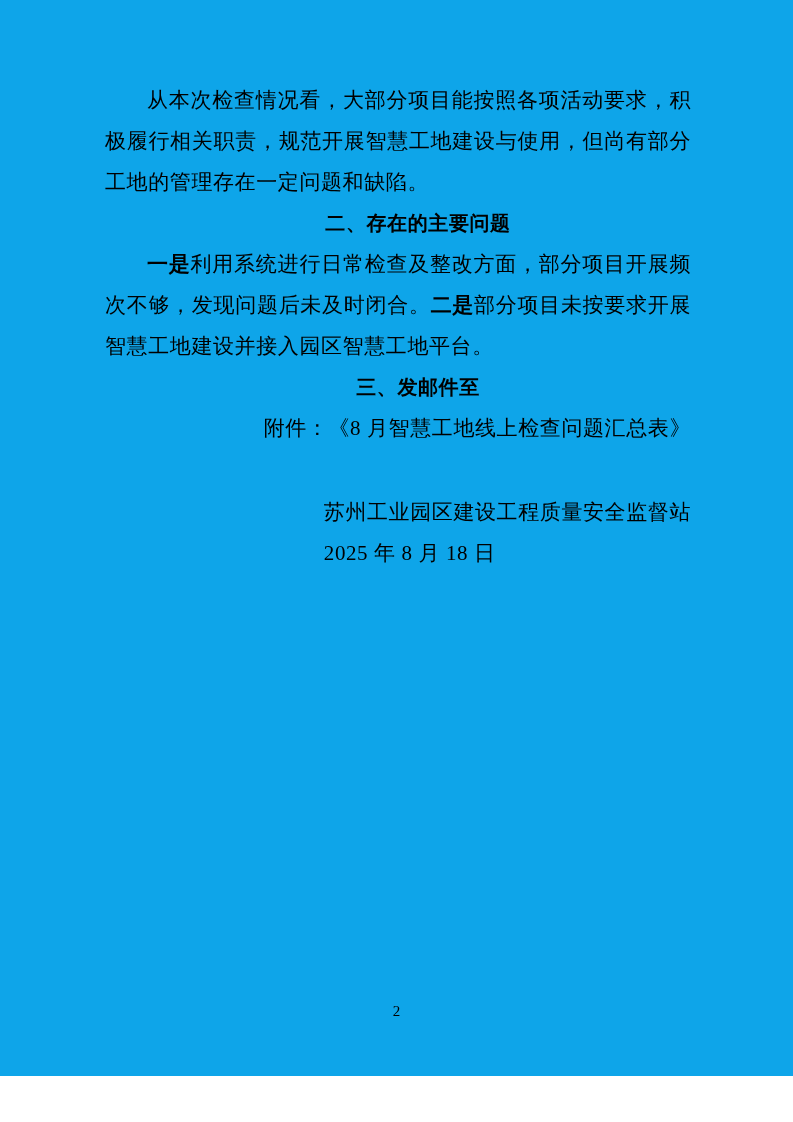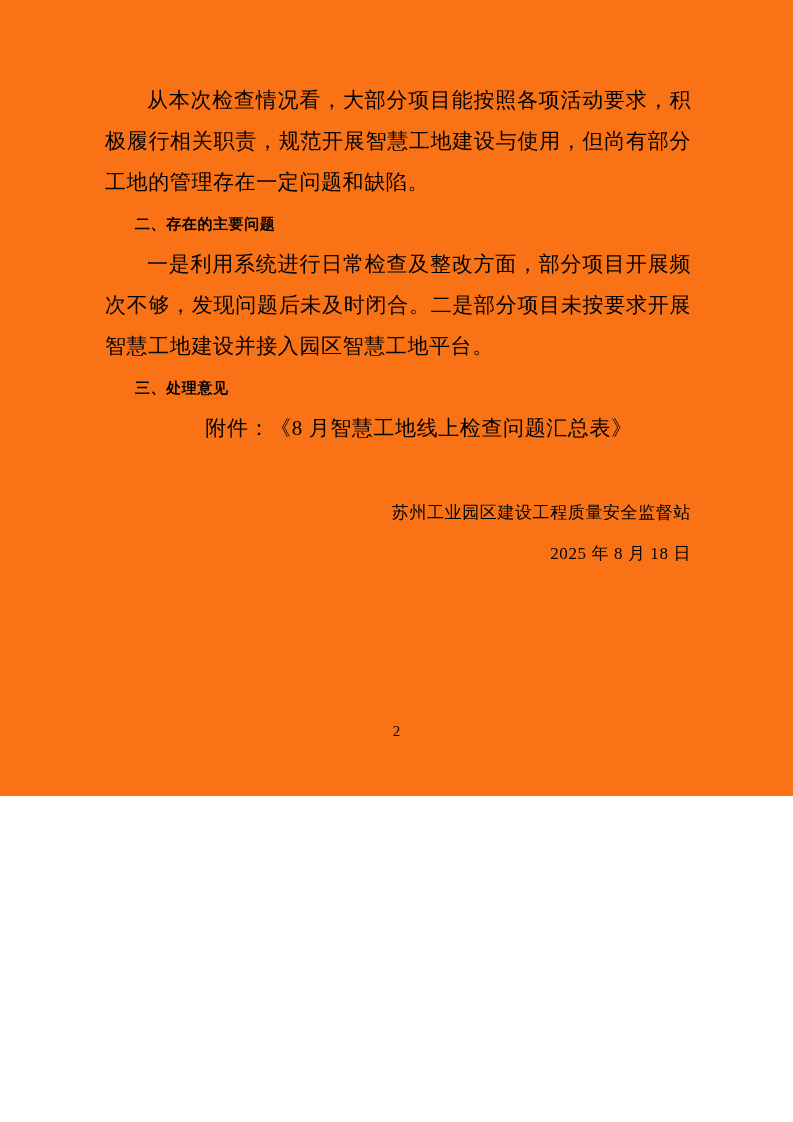--- a/index.html
+++ b/index.html
@@ -7,62 +7,63 @@
     padding: 0;
     background: #ffffff;
   }
   body {
     font-family: "Liberation Serif", "DejaVu Serif", serif;
     color: #000000;
   }
   .page {
     position: relative;
     width: 793px;
-    height: 796px;
-    background: #f97316;
+    height: 1076px;
+    background: #0ea5e9;
     overflow: hidden;
   }
   .content {
     position: absolute;
     left: 105px;
     top: 80px;
     width: 586px;
   }
   p.body {
     margin: 0;
     font-size: 21px;
     line-height: 41px;
     text-align: justify;
     text-justify: inter-character;
     text-indent: 2em;
     letter-spacing: 0.6px;
   }
   h2.heading {
     margin: 0;
-    font-size: 15px;
+    font-size: 20px;
     line-height: 41px;
     font-weight: bold;
     font-family: "Liberation Sans", "DejaVu Sans", sans-serif;
     text-indent: 2em;
     letter-spacing: 0.6px;
+    text-align: center;
   }
   p.body b {
-    font-weight: normal;
+    font-weight: bold;
   }
   p.attachment {
-    text-align: center;
+    text-align: right;
   }
   .signature {
     margin-top: 43px;
     text-align: right;
   }
   .sig-inner {
     display: inline-block;
-    text-align: right;
-    font-size: 17px;
+    text-align: left;
+    font-size: 21px;
     line-height: 41px;
     letter-spacing: 0.6px;
   }
   .page-number {
     position: absolute;
     left: 0;
     right: 0;
     bottom: 56px;
     text-align: center;
     font-size: 15px;
@@ -74,21 +75,21 @@
 
 <div class="page">
   <div class="content">
 
     <p class="body">从本次检查情况看，大部分项目能按照各项活动要求，积极履行相关职责，规范开展智慧工地建设与使用，但尚有部分工地的管理存在一定问题和缺陷。</p>
 
     <h2 class="heading">二、存在的主要问题</h2>
 
     <p class="body"><b>一是</b><span>利用系统进行日常检查及整改方面，部分项目开展频次不够，发现问题后未及时闭合。</span><b>二是</b><span>部分项目未按要求开展智慧工地建设并接入园区智慧工地平台。</span></p>
 
-    <h2 class="heading">三、处理意见</h2>
+    <h2 class="heading">三、发邮件至</h2>
 
 
     <p class="body attachment">附件：《8 月智慧工地线上检查问题汇总表》</p>
 
     <div class="signature">
       <div class="sig-inner">
         <div>苏州工业园区建设工程质量安全监督站</div>
         <div class="sig-date">2025 年 8 月 18 日</div>
       </div>
     </div>

